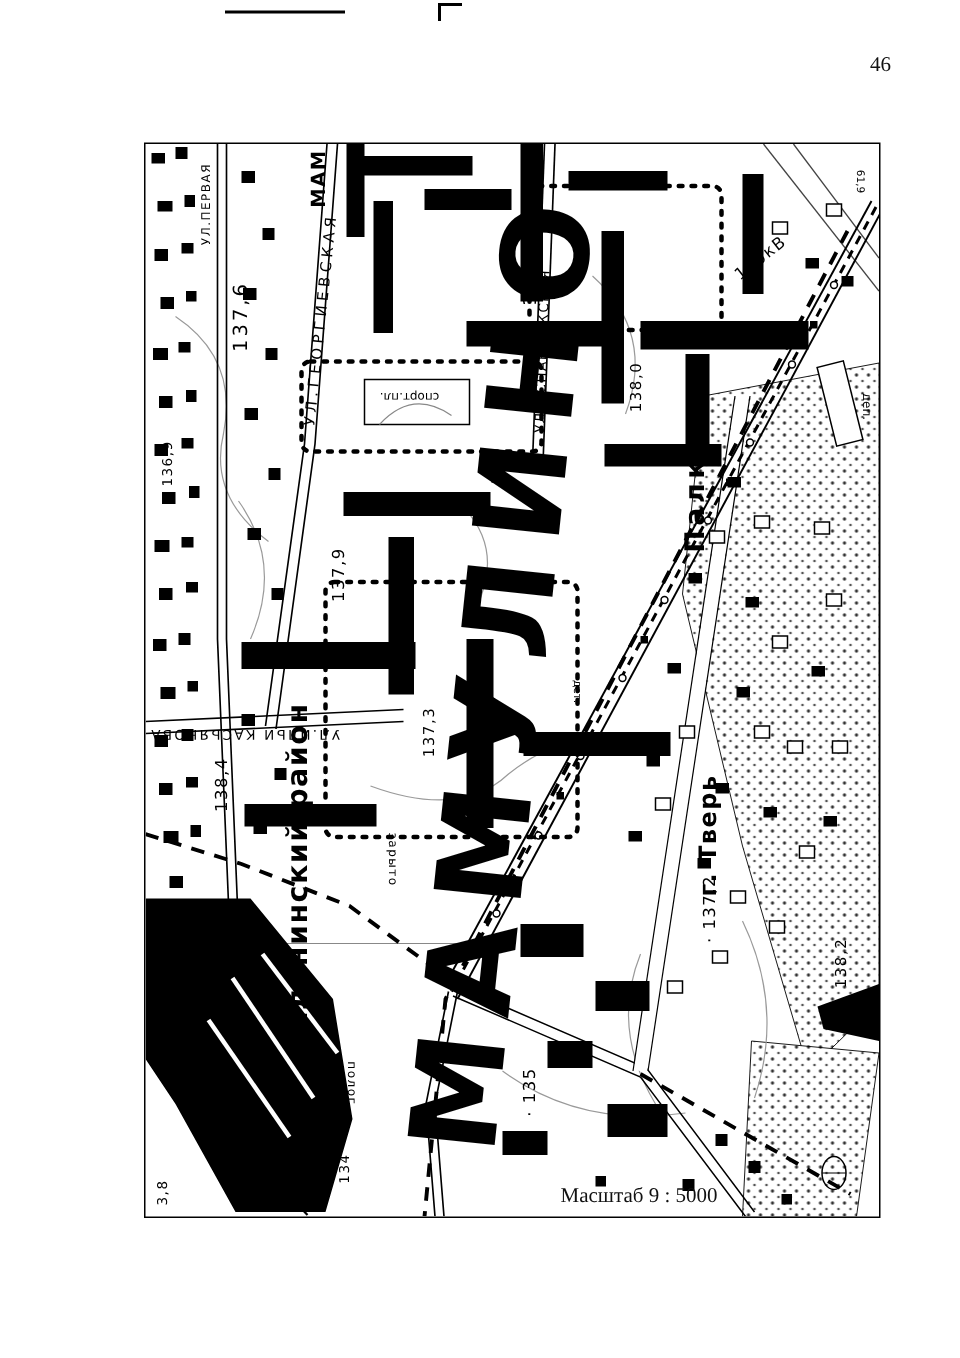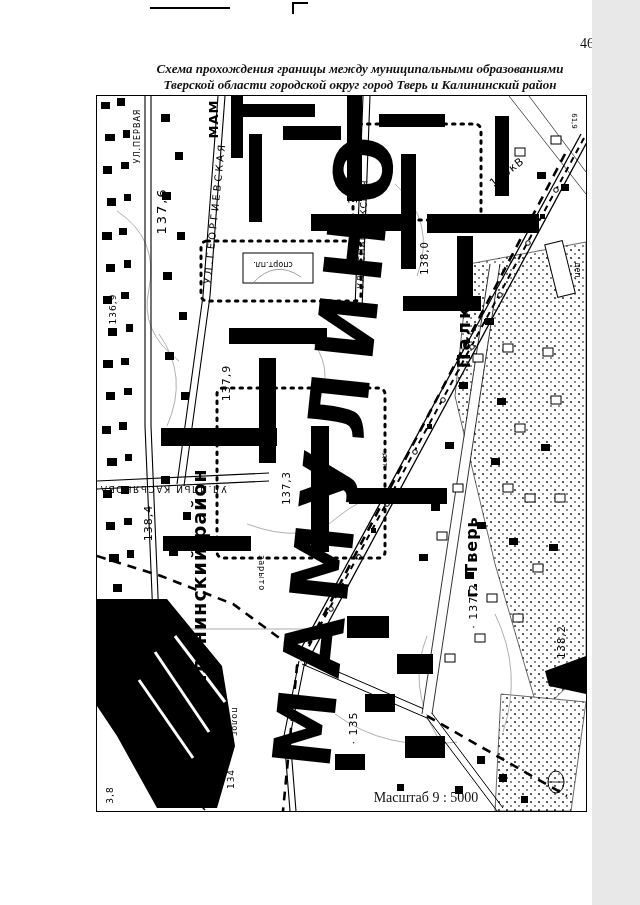--- a/index.html
+++ b/index.html
@@ -1,16 +1,16 @@
 <!DOCTYPE html>
 <html><head>
 <meta charset="utf-8">
 <style>
   html,body{margin:0;padding:0;background:#e8e8e8;}
-  #page{position:relative;width:592px;height:905px;background:#ffffff;overflow:hidden;
+  #page{position:relative;width:640px;height:905px;background:#ffffff;overflow:hidden;
         font-family:"Liberation Serif",serif;color:#111;text-decoration:underline;}
   .pageno{position:absolute;top:36px;left:580px;font-size:14px;}
   .title{position:absolute;top:61px;left:100px;width:520px;text-align:center;
          font-weight:700;font-style:italic;font-size:13px;line-height:1.25;}
   .stray1{position:absolute;top:7px;left:150px;width:80px;height:2px;background:#000;}
   .stray2{position:absolute;top:2px;left:292px;width:2px;height:12px;background:#000;}
   .stray3{position:absolute;top:2px;left:292px;width:16px;height:2px;background:#000;}
   #map-frame{position:absolute;left:96px;top:95px;width:489px;height:715px;
              border:1.5px solid #000;background:#fff;overflow:hidden;}
   #map-frame svg{position:absolute;left:0;top:0;}
@@ -24,24 +24,20 @@
   .scale{position:absolute;left:329px;top:702px;transform:translate(-50%,-50%);
          font-family:"Liberation Serif",serif;font-size:14px;white-space:nowrap;background:transparent;}
 </style>
 </head>
 <body>
 
 <div id="page">
 
   <div class="pageno">46</div>
 
-  <div class="title">
-    <div>Схема прохождения границы между муниципальными образованиями</div>
-    <div>Тверской области городской округ город Тверь и Калининский район</div>
-  </div>
 
   <div class="stray1"></div>
   <div class="stray2"></div>
   <div class="stray3"></div>
 
   <div id="map-frame">
 
     <svg width="489" height="715" viewBox="0 0 489 715">
       <defs>
         <pattern id="stip" width="8" height="8" patternUnits="userSpaceOnUse">

